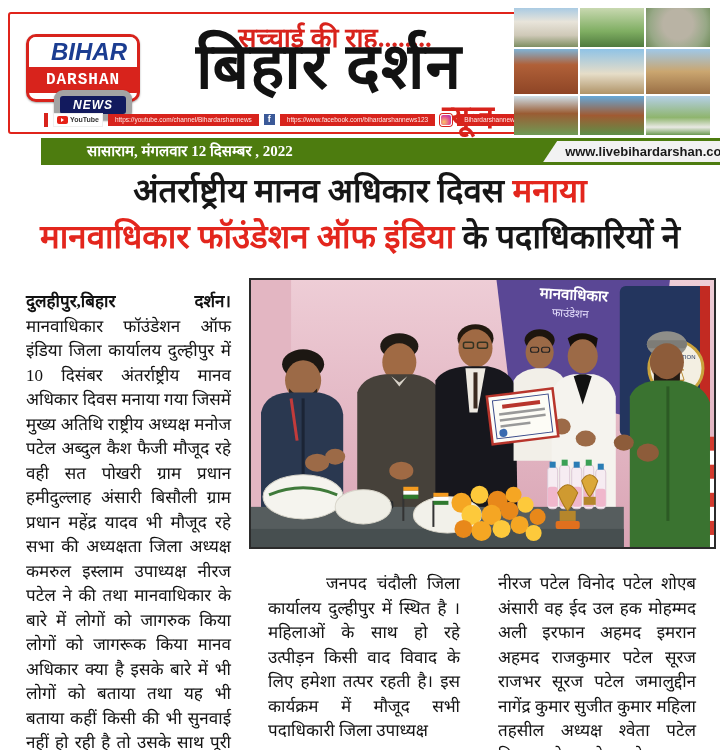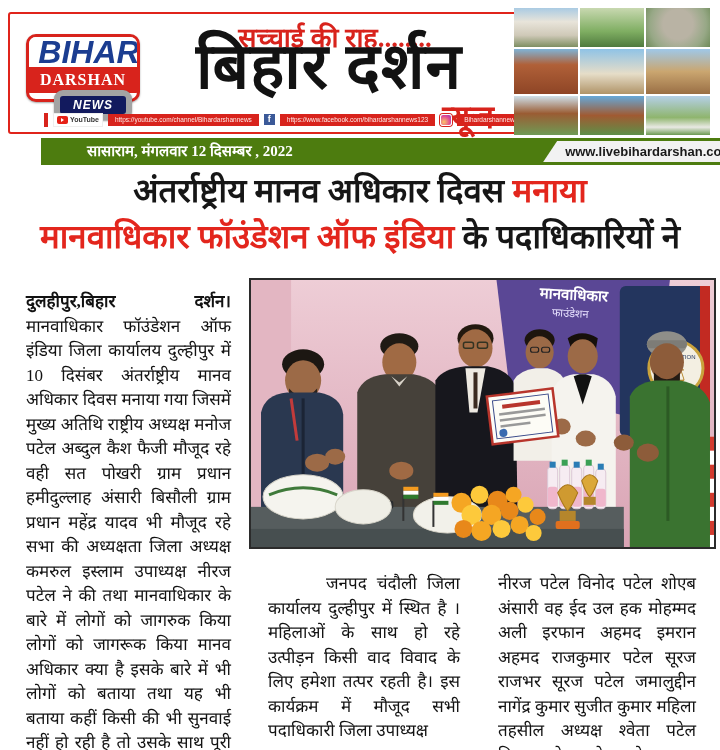--- a/index.html
+++ b/index.html
@@ -5,23 +5,23 @@
   html,body{margin:0;padding:0;}
   body{width:720px;height:750px;background:#f4f2ee;font-family:"Liberation Serif",serif;overflow:hidden;}
   .page{position:relative;width:720px;height:750px;background:#ffffff;}
 
   
   .masthead{position:absolute;left:0;top:0;width:720px;height:138px;background:#fff;}
   .mast-frame{position:absolute;left:8px;top:12px;width:698px;height:122px;border:2px solid #e0241b;border-radius:3px;box-sizing:border-box;}
   .logo{position:absolute;left:26px;top:34px;width:114px;height:84px;}
   .logo-box{width:108px;height:62px;background:#fff;border:3px solid #d8231c;border-radius:10px;box-shadow:0 1px 2px rgba(0,0,0,.35);overflow:hidden;}
   .logo-top{height:30px;display:flex;align-items:center;justify-content:center;background:#fff;}
-  .logo-top span{font-family:"Liberation Sans",sans-serif;font-weight:bold;font-style:italic;font-size:32px;color:#1b3d91;letter-spacing:0;margin-left:12px;}
+  .logo-top span{font-family:"Liberation Sans",sans-serif;font-weight:bold;font-style:italic;font-size:24px;color:#1b3d91;letter-spacing:0;margin-left:12px;}
   .logo-band{height:26px;background:#d8231c;display:flex;align-items:center;justify-content:center;}
-  .logo-band span{font-family:Liberation Serif, serif;font-weight:bold;font-size:16px;color:#fff;letter-spacing:1px;}
+  .logo-band span{font-family:Liberation Mono, monospace;font-weight:bold;font-size:16px;color:#fff;letter-spacing:1px;}
   .logo-news{position:absolute;left:28px;top:56px;width:66px;height:18px;background:#121a5e;border:6px solid #a3a3a3;border-radius:9px;display:flex;align-items:center;justify-content:center;box-shadow:0 1px 2px rgba(0,0,0,.4);}
   .logo-news span{font-family:"Liberation Sans",sans-serif;font-weight:bold;font-style:italic;font-size:12px;color:#fff;letter-spacing:1px;}
   .tagline{position:absolute;left:150px;top:18px;width:370px;text-align:center;font-size:27px;font-weight:bold;color:#d8231c;}
   .mast-title{position:absolute;left:138px;top:34px;width:382px;text-align:center;font-size:64px;line-height:66px;font-weight:700;color:#121212;letter-spacing:1px;}
   .mast-sub{position:absolute;left:420px;top:94px;width:96px;text-align:center;font-size:32px;font-weight:900;color:#d8231c;}
   
   .social{position:absolute;left:44px;top:112px;height:15px;display:flex;align-items:center;gap:5px;font-family:"Liberation Sans",sans-serif;}
   .tick{width:4px;height:14px;background:#d8231c;}
   .yt-badge{display:flex;align-items:center;gap:2px;background:#fff;border:1px solid #eee;height:12px;padding:0 3px;}
   .yt-play{width:11px;height:8px;background:#e62117;border-radius:2px;position:relative;}

